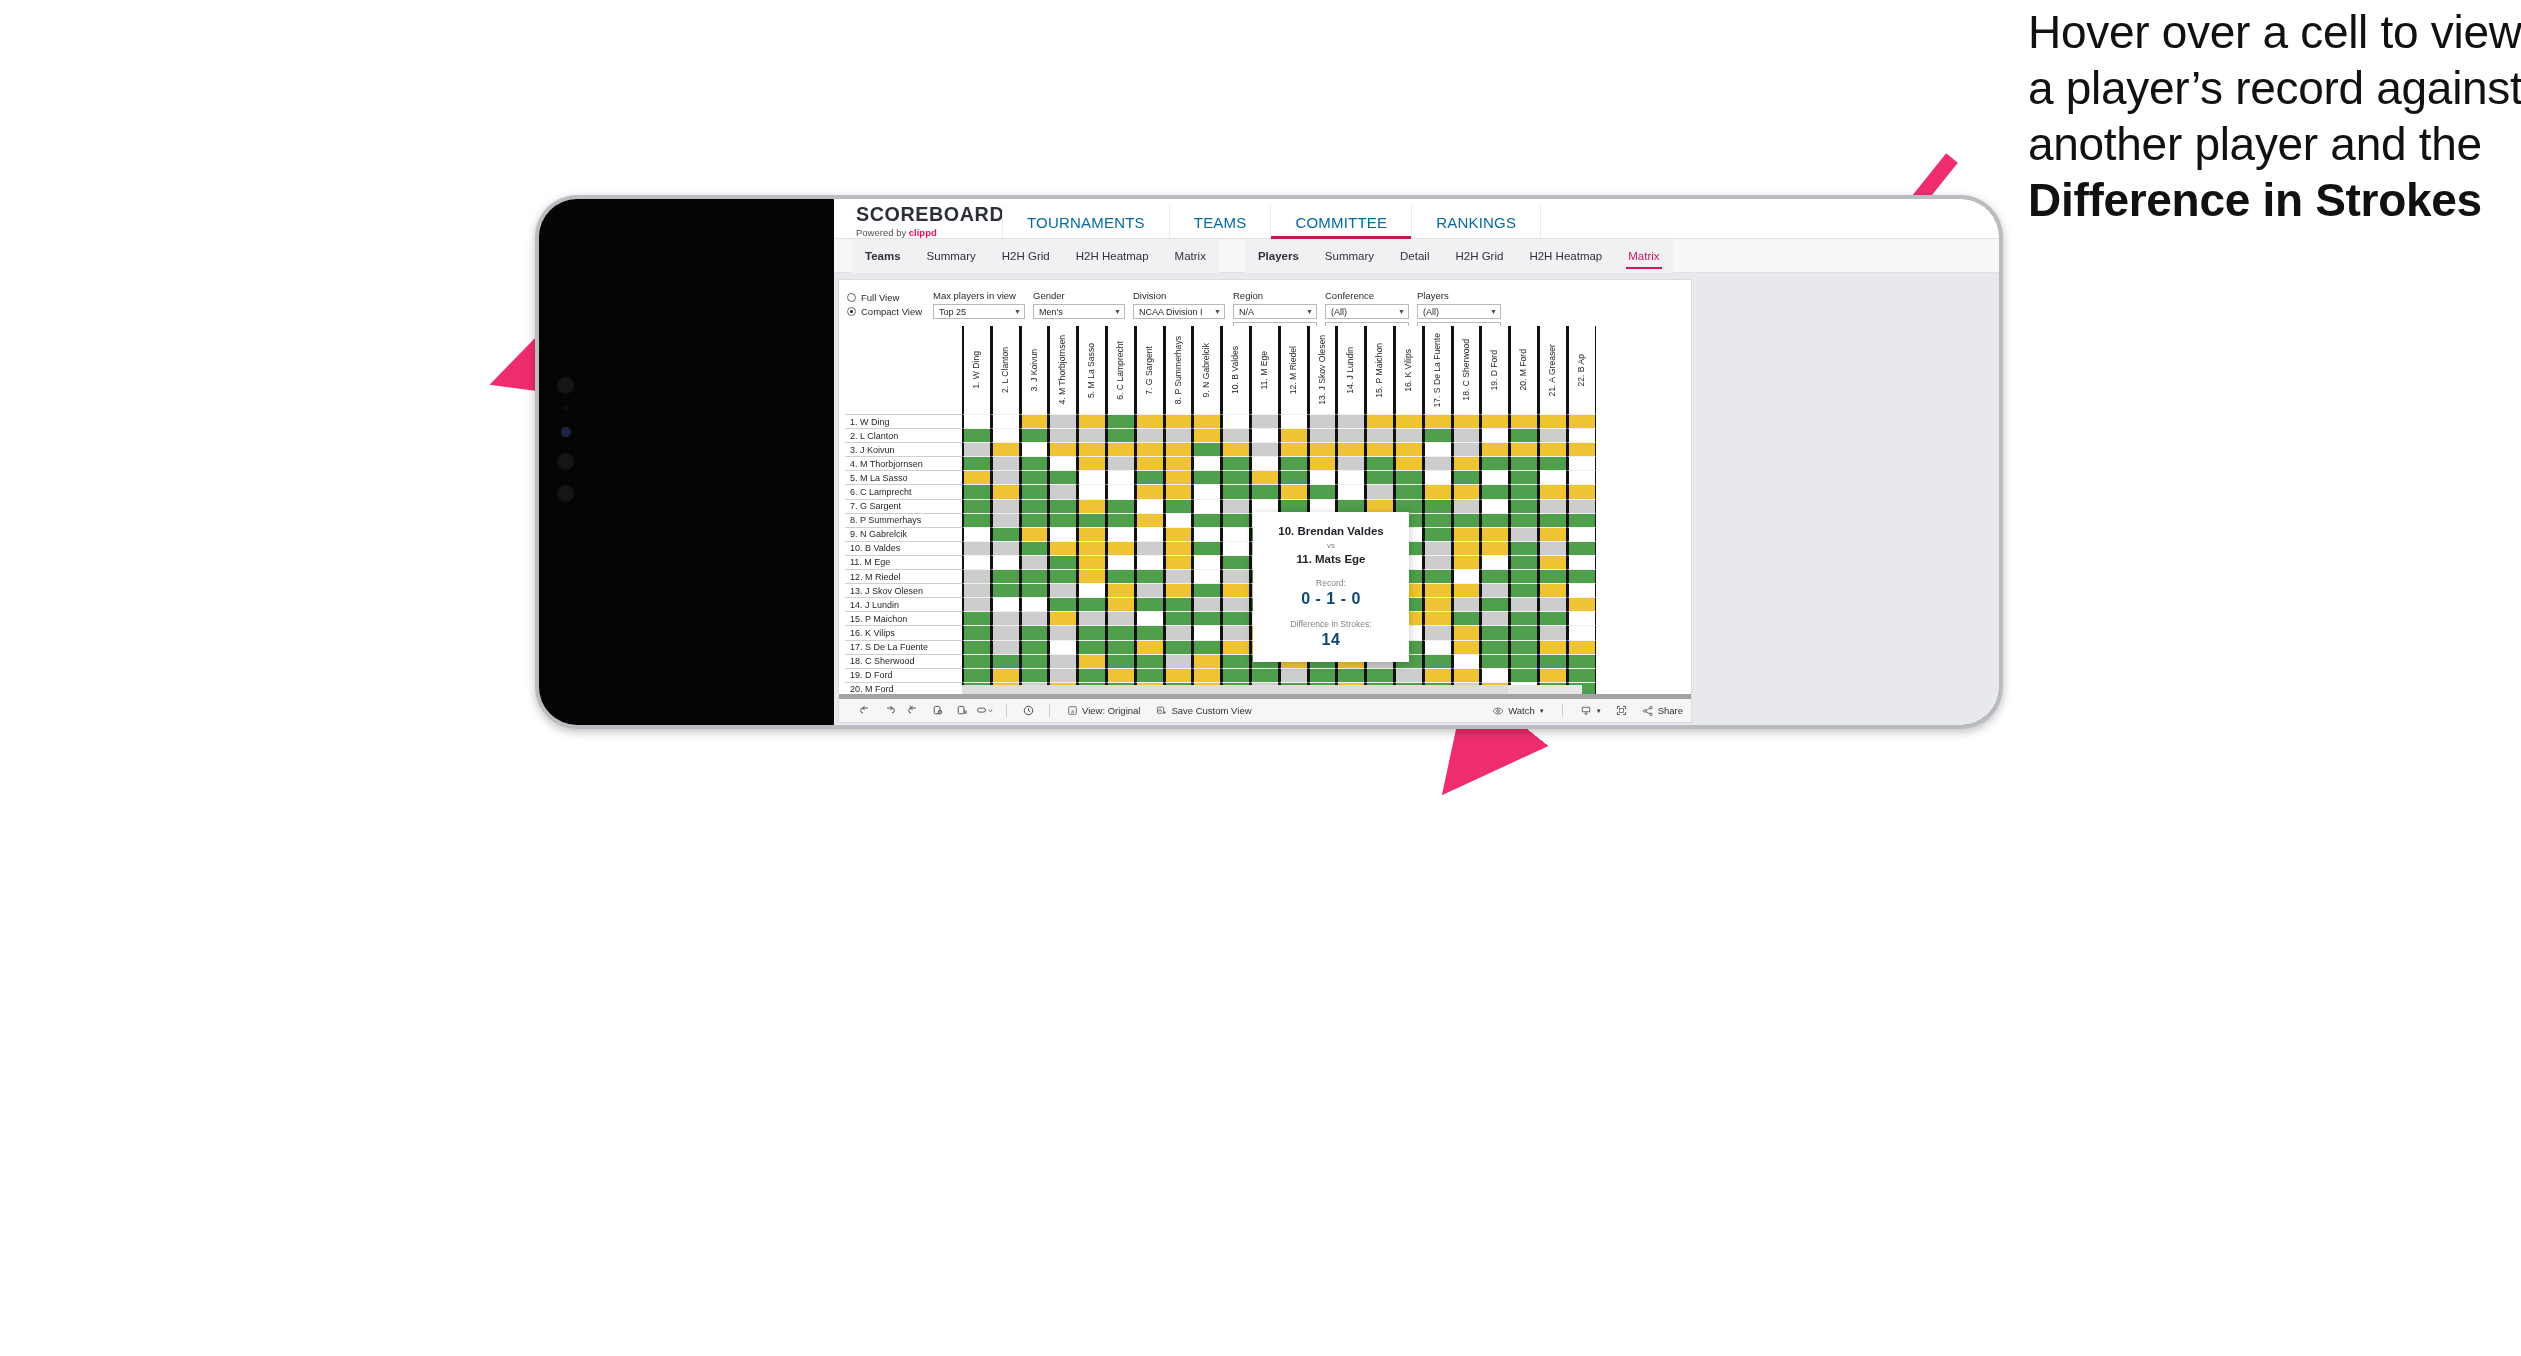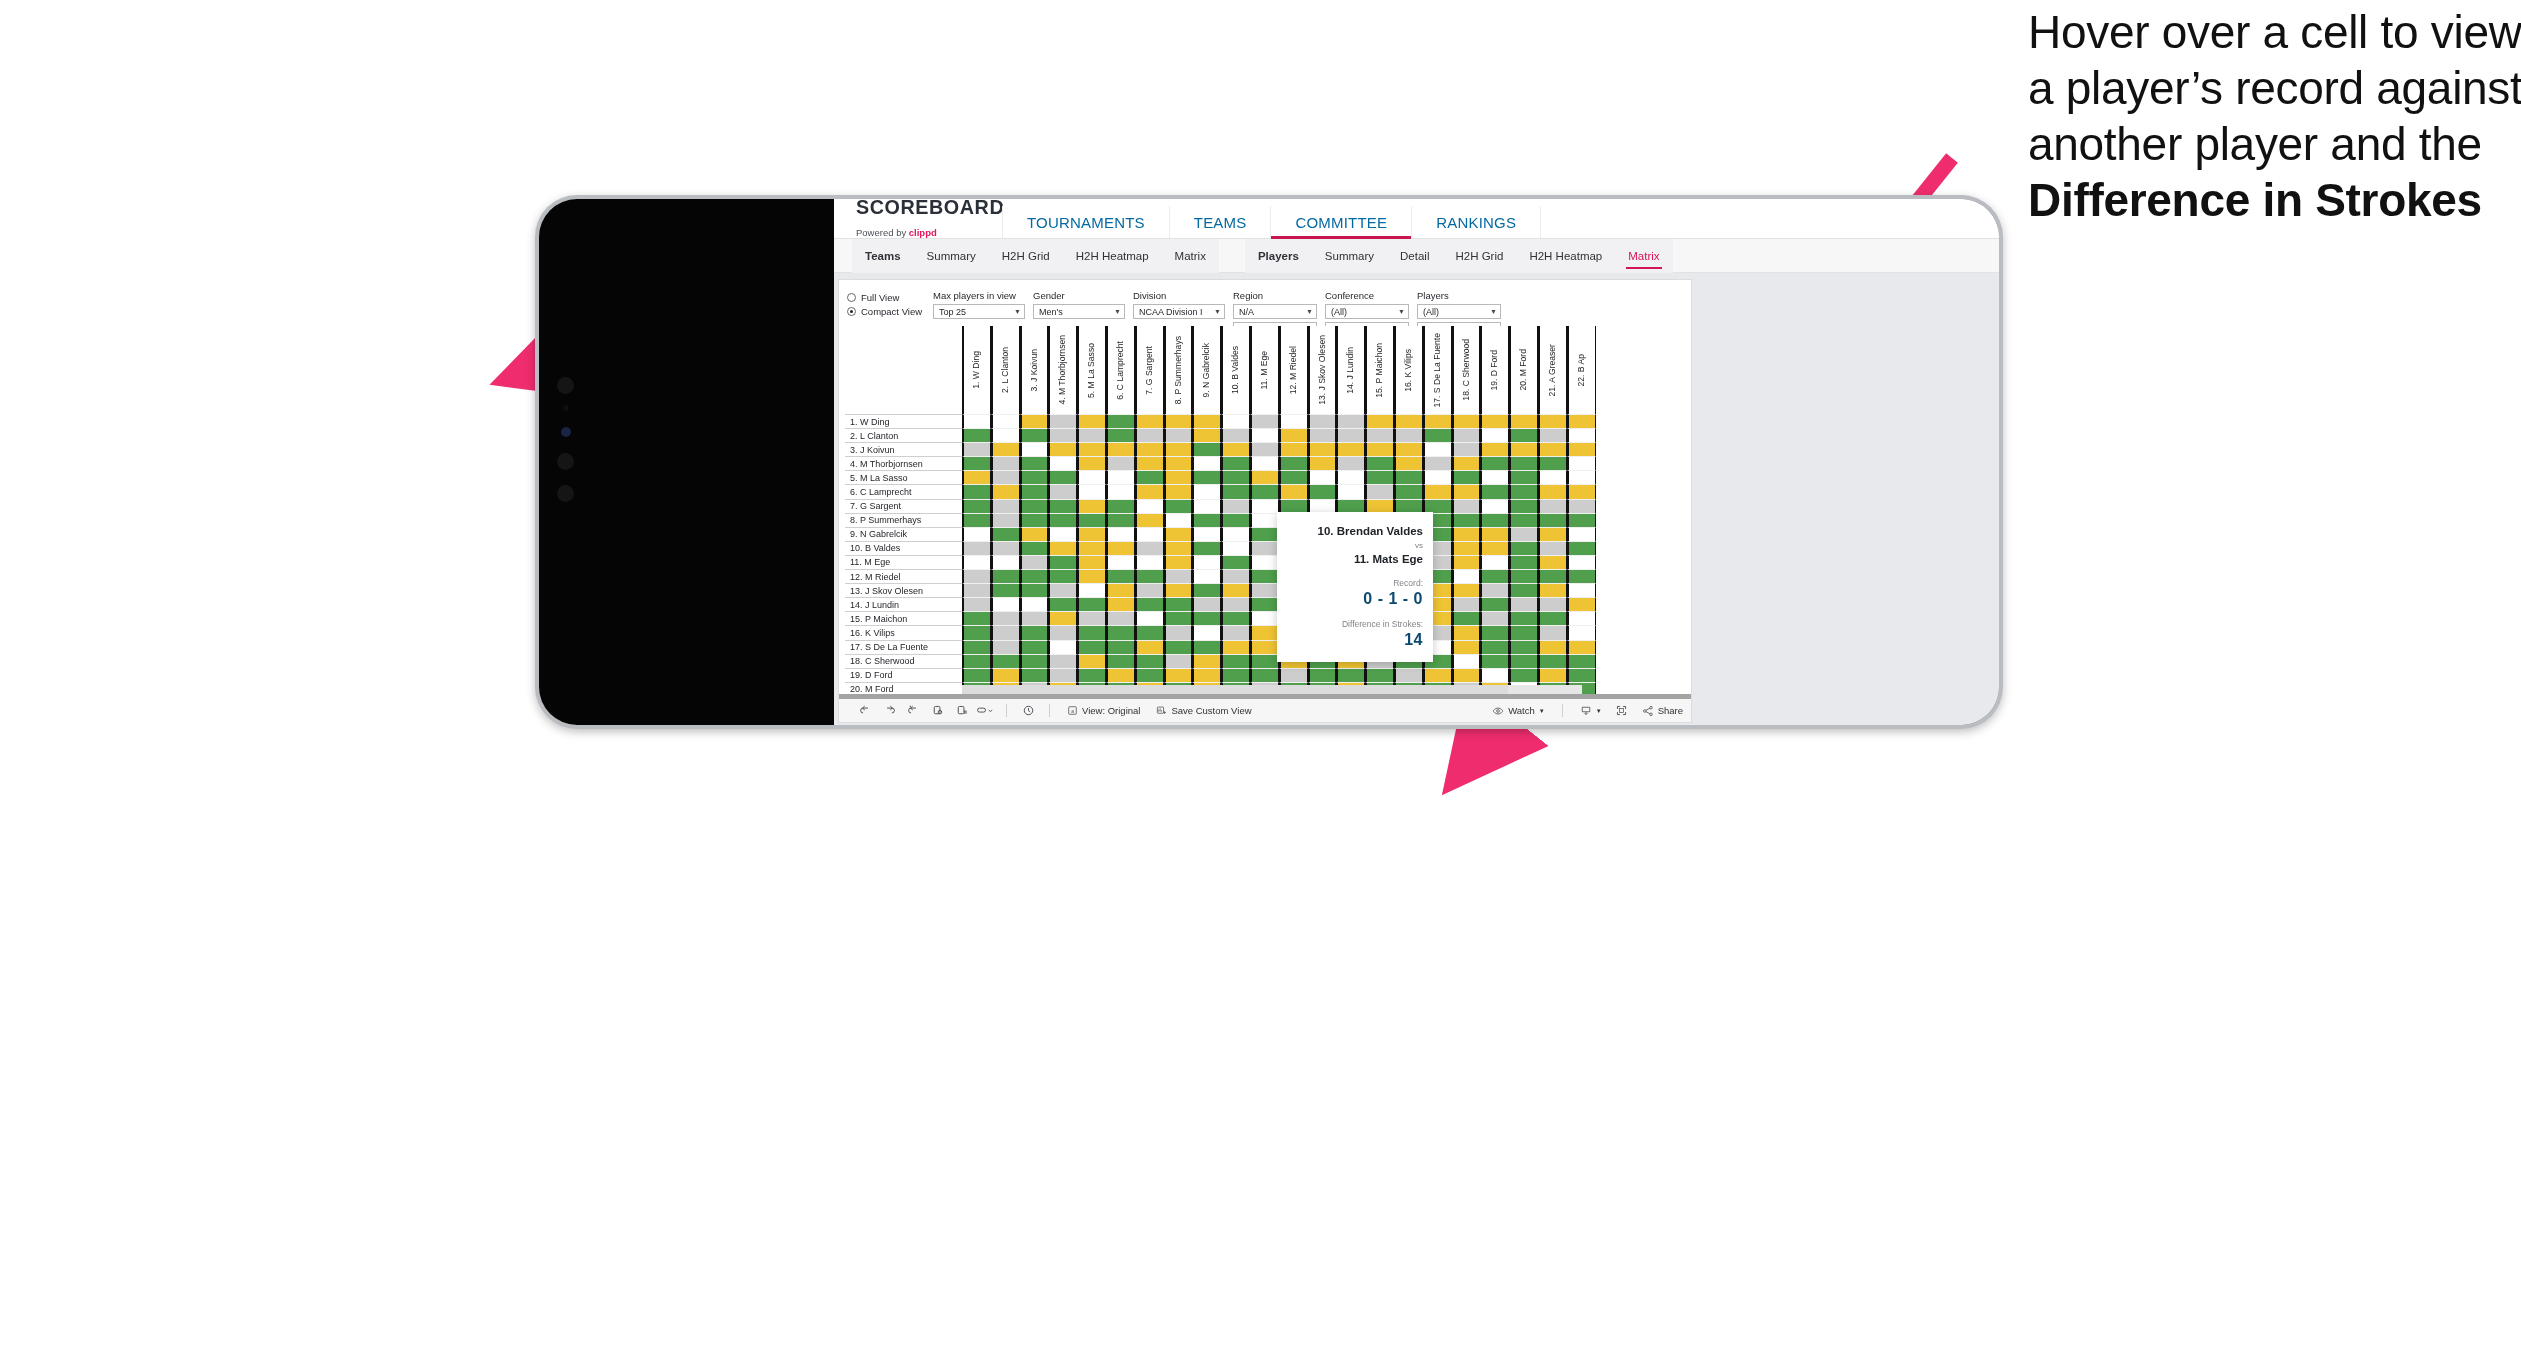--- a/index.html
+++ b/index.html
@@ -68,21 +68,21 @@
     padding-top: 15px;
   }
   #brand { width: 168px; padding-left: 22px; display:flex; flex-direction:column; justify-content:flex-end; }
   #brand-title {
     font-family: "Liberation Sans", sans-serif;
     font-weight: bold; font-size: 21px; color: #2b3038;
     letter-spacing: 0.6px;
     transform: scaleX(0.94);
     transform-origin: left center;
   }
-  #brand-sub { font-size: 9.5px; color:#4a4f57; margin-top:8px; white-space:nowrap; }
+  #brand-sub { font-size: 9.5px; color:#4a4f57; margin-top:1px; white-space:nowrap; }
   #brand-sub .pink { color:#e4145d; font-weight:bold; }
 
   .topnav-tabs { display:flex; align-items:stretch; }
   .topnav-tab {
     display:flex; align-items:center;
     padding: 0 24px;
     font-size: 15px; color:#0369a1;
     letter-spacing: 0.2px;
     border-left: 1px solid #ececec;
     position: relative;
@@ -201,23 +201,22 @@
   #hscroll-thumb { width: 88%; height:100%; background:#dcdcdc; }
 
   
   #tooltip {
     position:absolute;
     left: 414px; top: 232px;
     width: 156px;
     background:#ffffff;
     box-shadow: 0 2px 9px rgba(0,0,0,0.22);
     padding: 12px 10px 13px;
-    text-align:right;
+    text-align:center;
     z-index: 20;
-    margin-left: 24px;
   }
   .tt-name { font-size:11.5px; font-weight:bold; color:#202328; line-height:1.25; }
   .tt-vs { font-size:8px; color:#808389; margin: 3px 0 2px; }
   .tt-lab { font-size:8.5px; color:#808389; margin-top: 11px; }
   .tt-val { font-size:16px; font-weight:bold; color:#0c4a6e; margin-top:2px; letter-spacing:0.5px; }
 
   
   #toolbar {
     position:absolute; left:0; right:0; bottom:0; height: 28px;
     background:#f6f6f6; border-top:5px solid #a3a3a3;

